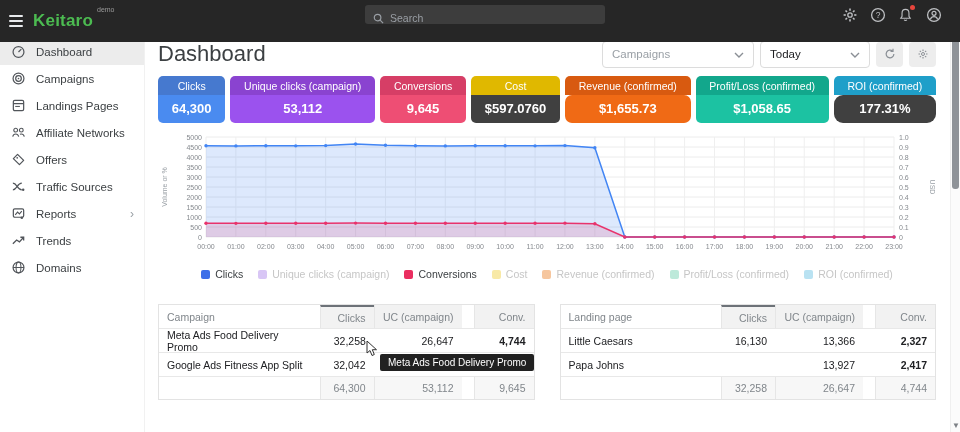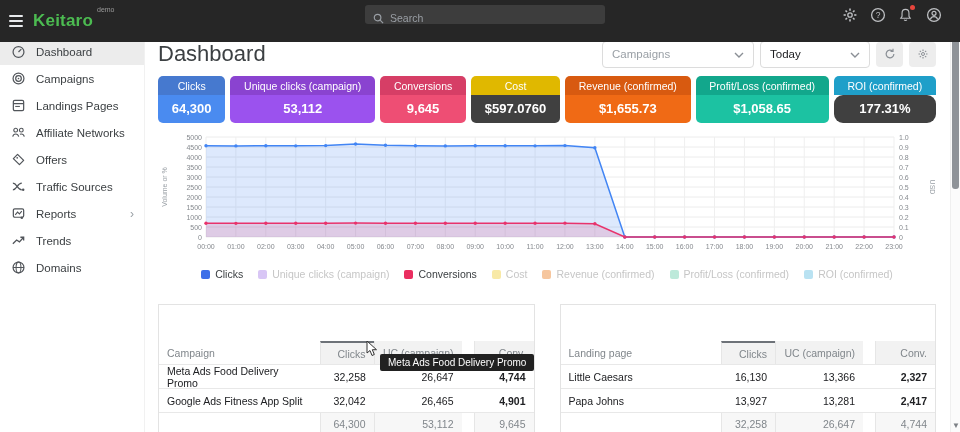--- a/index.html
+++ b/index.html
@@ -64,21 +64,21 @@
 
   
   .tables { display:flex; gap:25px; margin-top:24px; }
   .stat-table { width:380px; border:1px solid #e3e3e3; font-size:10.5px; }
   .t-row { display:flex; align-items:stretch; border-bottom:1px solid #e8e8e8; }
   .t-row:last-child { border-bottom:none; }
   .t-cell { display:flex; align-items:center; padding:0 8px; height:23px; }
   .t-name { flex:1 1 auto; color:#202124; }
   .t-num { justify-content:flex-end; color:#202124; }
   .w-clicks { width:54px; } .w-uc { width:88px; } .w-conv { width:60px; }
-  .hdr .t-cell { color:#80868b;margin-top:36px; }
+  .hdr .t-cell { color:#80868b; }
   .hdr .t-num { background:#f2f2f2; border-left:1px solid #e6e6e6; }
   .hdr .sorted { border-top:2px solid #6d7278; }
   .spacer { width:12px; background:#fff; }
   .body-row .w-conv { font-weight:bold; }
   .foot .t-cell { height:22px; color:#80868b; }
   .foot .t-num { background:#f7f7f7; border-left:1px solid #e6e6e6; font-weight:normal; }
 
   
   .tooltip { position:absolute; left:380px; top:354px; background:#212121; color:#fff;
     font-size:10px; padding:3px 8px; border-radius:2px; z-index:40; white-space:nowrap; }
@@ -298,21 +298,21 @@
       <div class="card">
         <div class="c-label" style="background: rgb(214, 62, 102);">Conversions</div>
         <div class="c-value" style="background: rgb(238, 78, 116);">9,645</div>
       </div>
       <div class="card">
         <div class="c-label" style="background: rgb(224, 184, 0);">Cost</div>
         <div class="c-value" style="background: #404040;">$597.0760</div>
       </div>
       <div class="card">
         <div class="c-label" style="background: rgb(216, 90, 16);">Revenue (confirmed)</div>
-        <div class="c-value" style="background: rgb(240, 106, 21);">$1,655.73</div>
+        <div class="c-value" style="background: rgb(240, 106, 21); border-radius: 7px;">$1,655.73</div>
       </div>
       <div class="card">
         <div class="c-label" style="background: rgb(18, 167, 140);">Profit/Loss (confirmed)</div>
         <div class="c-value" style="background: rgb(28, 194, 162);">$1,058.65</div>
       </div>
       <div class="card">
         <div class="c-label" style="background: rgb(31, 159, 201);">ROI (confirmed)</div>
         <div class="c-value" style="background: #404040; border-radius: 9px;">177.31%</div>
       </div>
     </div>
@@ -530,21 +530,20 @@
         <div class="t-row body-row">
           <div class="t-cell t-name">Little Caesars</div>
           <div class="t-cell t-num w-clicks">16,130</div>
           <div class="t-cell t-num w-uc">13,366</div>
           <div class="spacer"></div>
           <div class="t-cell t-num w-conv">2,327</div>
         </div>
         <div class="t-row body-row">
           <div class="t-cell t-name">Papa Johns</div>
           <div class="t-cell t-num w-clicks">13,927</div>
-          <div class="t-cell t-num w-uc">13,281</div>
           <div class="spacer"></div>
           <div class="t-cell t-num w-conv">2,417</div>
         </div>
         <div class="t-row foot">
           <div class="t-cell t-name"></div>
           <div class="t-cell t-num w-clicks">32,258</div>
           <div class="t-cell t-num w-uc">26,647</div>
           <div class="spacer"></div>
           <div class="t-cell t-num w-conv">4,744</div>
         </div>

